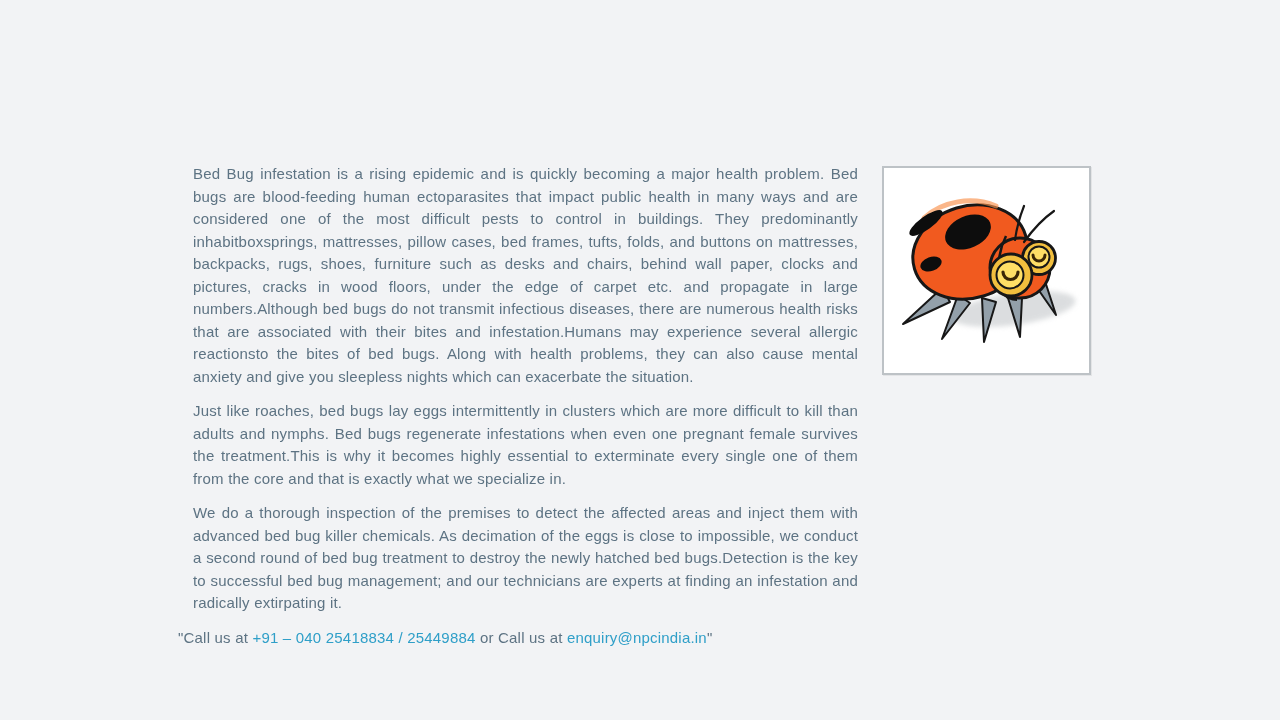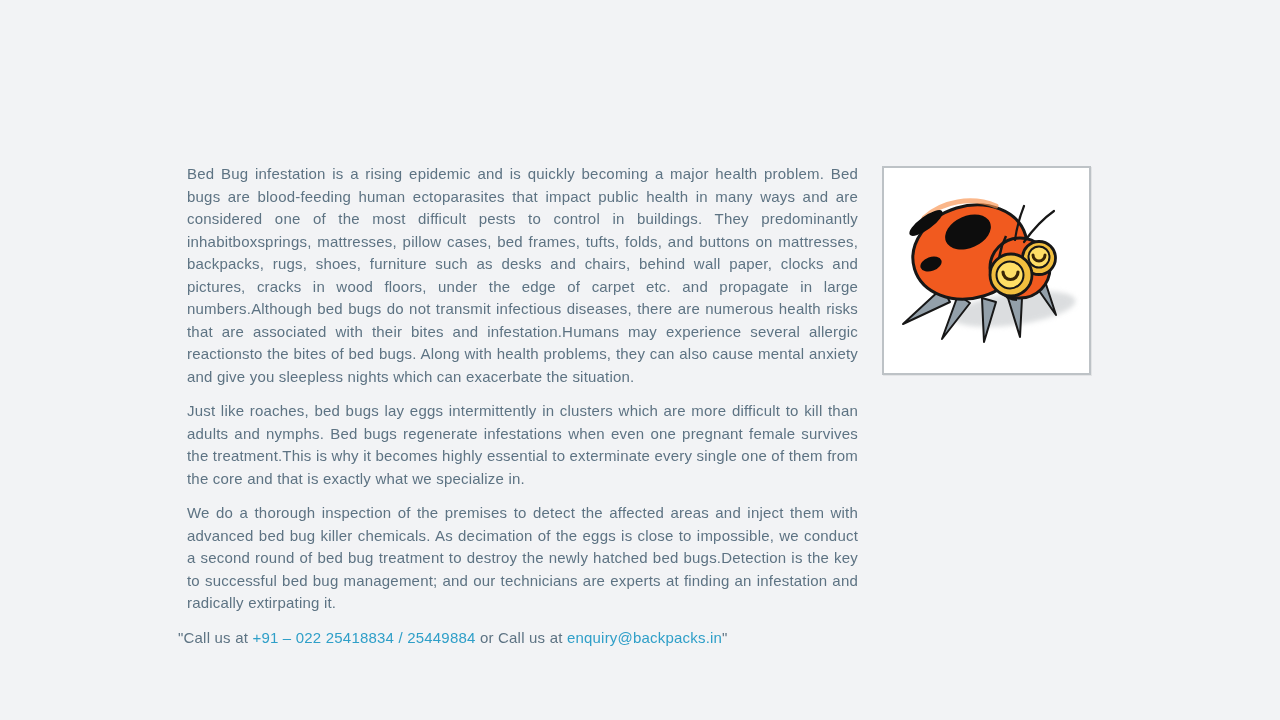--- a/index.html
+++ b/index.html
@@ -29,21 +29,21 @@
     position: absolute;
     left: 178px;
     top: 163px;
     width: 680px;
     color: var(--text);
     font-size: 15px;
     line-height: 22.5px;
     letter-spacing: 0.2px;
   }
   .para {
-    margin: 0 0 12px 9px;
+    margin: 0 0 12px 15px;
     text-align: justify;
   }
   .contact {
     margin: 10px 0 0 0;
     white-space: nowrap;
   }
   .link {
     color: var(--link);
     cursor: pointer;
     text-decoration: none;
@@ -65,23 +65,23 @@
   }
 </style>
 </head>
 <body>
 
 <div class="article">
   <p class="para">Bed Bug infestation is a rising epidemic and is quickly becoming a major health problem. Bed bugs are blood-feeding human ectoparasites that impact public health in many ways and are considered one of the most difficult pests to control in buildings. They predominantly inhabitboxsprings, mattresses, pillow cases, bed frames, tufts, folds, and buttons on mattresses, backpacks, rugs, shoes, furniture such as desks and chairs, behind wall paper, clocks and pictures, cracks in wood floors, under the edge of carpet etc. and propagate in large numbers.Although bed bugs do not transmit infectious diseases, there are numerous health risks that are associated with their bites and infestation.Humans may experience several allergic reactionsto the bites of bed bugs. Along with health problems, they can also cause mental anxiety and give you sleepless nights which can exacerbate the situation.</p>
   <p class="para">Just like roaches, bed bugs lay eggs intermittently in clusters which are more difficult to kill than adults and nymphs. Bed bugs regenerate infestations when even one pregnant female survives the treatment.This is why it becomes highly essential to exterminate every single one of them from the core and that is exactly what we specialize in.</p>
   <p class="para">We do a thorough inspection of the premises to detect the affected areas and inject them with advanced bed bug killer chemicals. As decimation of the eggs is close to impossible, we conduct a second round of bed bug treatment to destroy the newly hatched bed bugs.Detection is the key to successful bed bug management; and our technicians are experts at finding an infestation and radically extirpating it.</p>
   <p class="contact"><span>"Call us at</span>
-    <span class="link">+91 – 022 25418834 / 25449884</span>
+    <span class="link">+91 – 040 25418834 / 25449884</span>
     <span>or Call us at</span>
-    <span class="link">enquiry@backpacks.in</span><span>"</span></p>
+    <span class="link">enquiry@npcindia.in</span><span>"</span></p>
 </div>
 
 <div class="frame">
   <svg viewBox="0 0 205 205" xmlns="http://www.w3.org/2000/svg">
     <defs>
       <filter id="soft" x="-30%" y="-30%" width="160%" height="160%">
         <feGaussianBlur stdDeviation="2.6"></feGaussianBlur>
       </filter>
     </defs>
 

